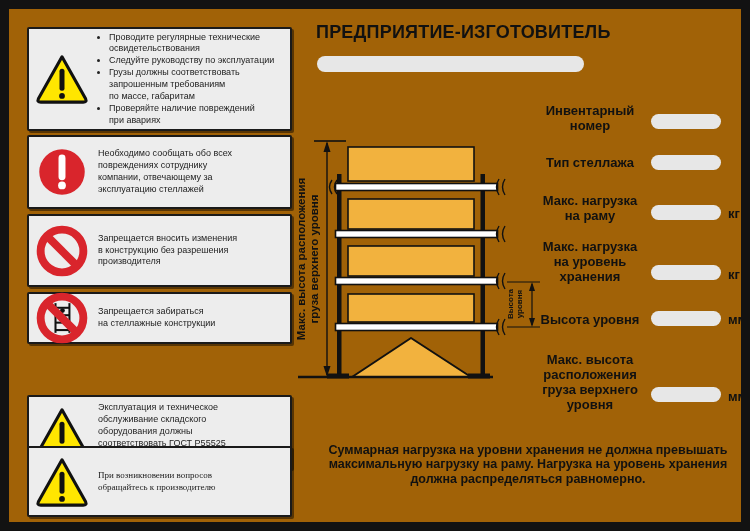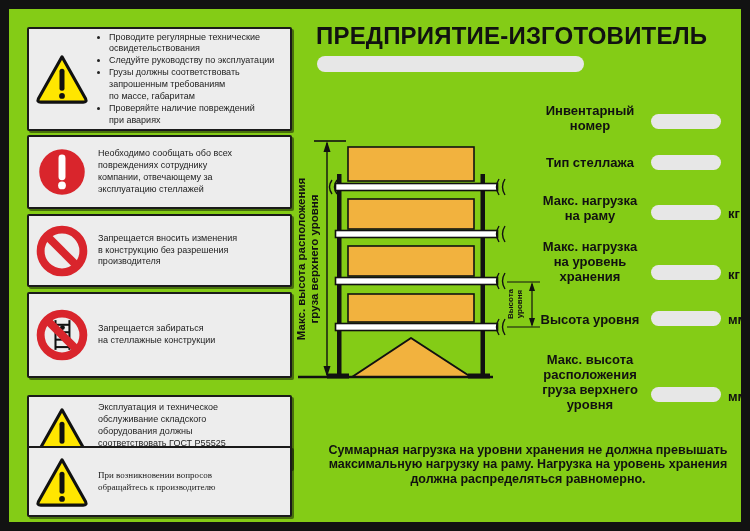--- a/index.html
+++ b/index.html
@@ -1,33 +1,33 @@
 <!DOCTYPE html>
 <html><head>
 <meta charset="utf-8">
 <style>
   html,body{margin:0;padding:0;background:#fff;}
   .placard{
     position:relative; width:750px; height:531px; box-sizing:border-box;
-    background:#84cc16; border:9px solid #121212; overflow:hidden;
+    background:#a16207; border:9px solid #121212; overflow:hidden;
     font-family:"Liberation Sans", sans-serif; color:#1a1a1a;
   }
   
   .sbox{
     position:absolute; left:18px; width:265px; box-sizing:border-box;
     background:#EDEDED; border:2px solid #1a1a1a; border-radius:2px;
     box-shadow:2px 2px 0 rgba(0,0,0,0.45);
     display:flex; align-items:center; padding:4px 6px 4px 6px;
   }
   .sbox .ic{flex:0 0 54px; width:54px; margin-right:9px; display:flex; justify-content:center; align-items:center;}
   .sbox .tx{font-size:9px; line-height:1.32; color:#222; white-space:pre-line;}
   .sbox ul{margin:0; padding-left:11px; font-size:9px; line-height:1.32; color:#222;}
   .sbox ul li{white-space:pre-line; margin:0; padding:0;}
   
-  .title{position:absolute; left:307px; top:13px; font-size:24px; font-weight:bold; letter-spacing:.2px; color:#111;}
+  .title{position:absolute; left:307px; top:13px; font-size:18px; font-weight:bold; letter-spacing:.2px; color:#111;}
   .blankbar{position:absolute; background:#E7E7E7; border-radius:8px;}
   .title-bar{left:308px; top:47px; width:267px; height:16px;}
   
   .flabel{position:absolute; left:515px; width:132px; text-align:center;
           font-weight:bold; font-size:13px; line-height:15px; white-space:pre-line; color:#111;}
   .fbar{left:642px; width:70px; height:15px;}
   .funit{position:absolute; left:719px; font-weight:bold; font-size:13px; color:#111;}
   
   .note{position:absolute; left:295px; top:434px; width:448px; text-align:center;
         font-weight:bold; font-size:12.5px; line-height:14.3px; white-space:pre-line; color:#111;}
@@ -78,21 +78,21 @@
       <svg width="52" height="52" viewBox="0 0 56 56">
         <circle cx="28" cy="28" r="23" fill="none" stroke="#D9252C" stroke-width="8.5"></circle>
         <line x1="12.5" y1="12.5" x2="43.5" y2="43.5" stroke="#D9252C" stroke-width="8.5"></line>
       </svg>
     </span>
     <div class="tx">Запрещается вносить изменения
 в конструкцию без разрешения
 производителя</div>
   </div>
 
-  <div class="sbox" style="top:283px;height:86px;">
+  <div class="sbox" style="top:283px;height:52px;">
     <span class="ic">
       <svg width="52" height="52" viewBox="0 0 56 56">
         <g stroke="#111" stroke-width="2.2" fill="none">
           <line x1="21" y1="12" x2="21" y2="44"></line>
           <line x1="36" y1="12" x2="36" y2="44"></line>
           <line x1="21" y1="17" x2="36" y2="17"></line>
           <line x1="21" y1="25" x2="36" y2="25"></line>
           <line x1="21" y1="33" x2="36" y2="33"></line>
           <line x1="21" y1="41" x2="36" y2="41"></line>
         </g>

